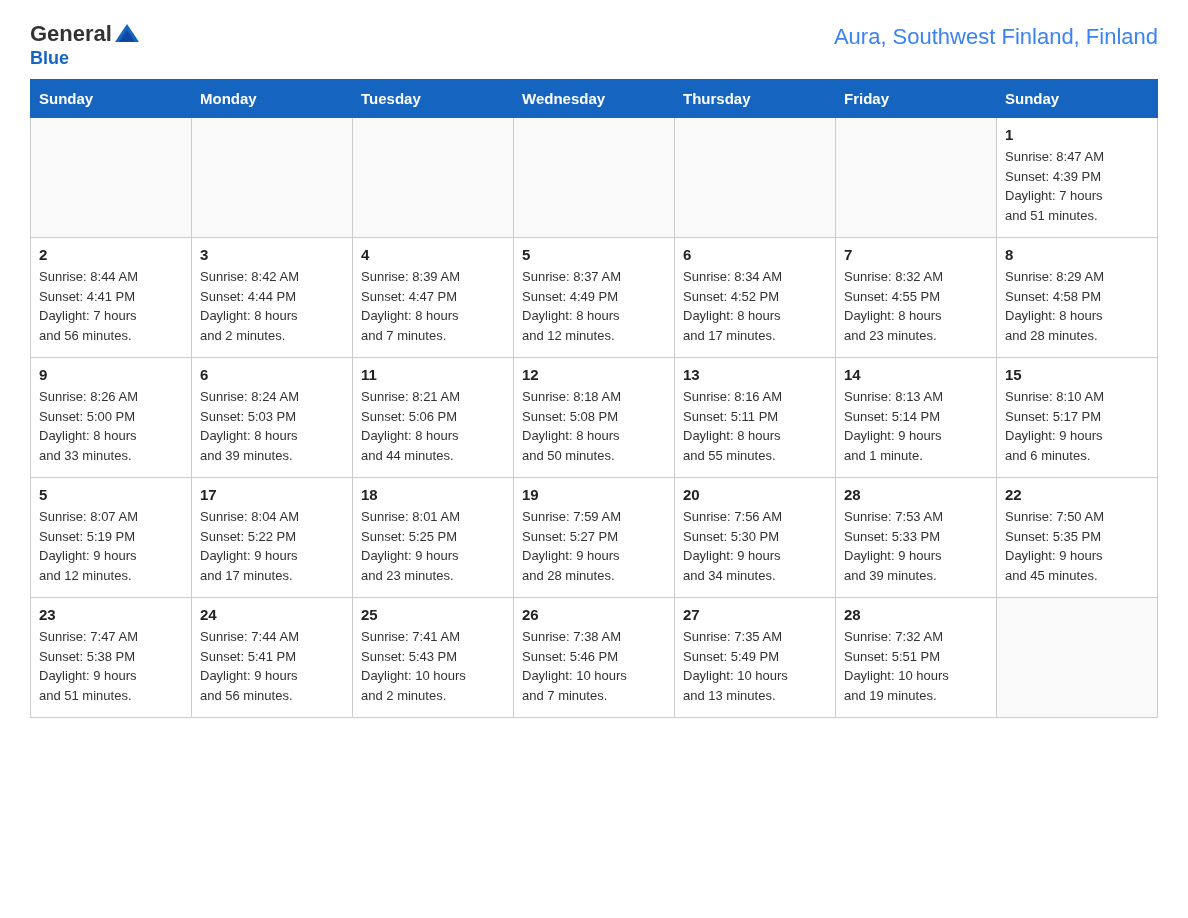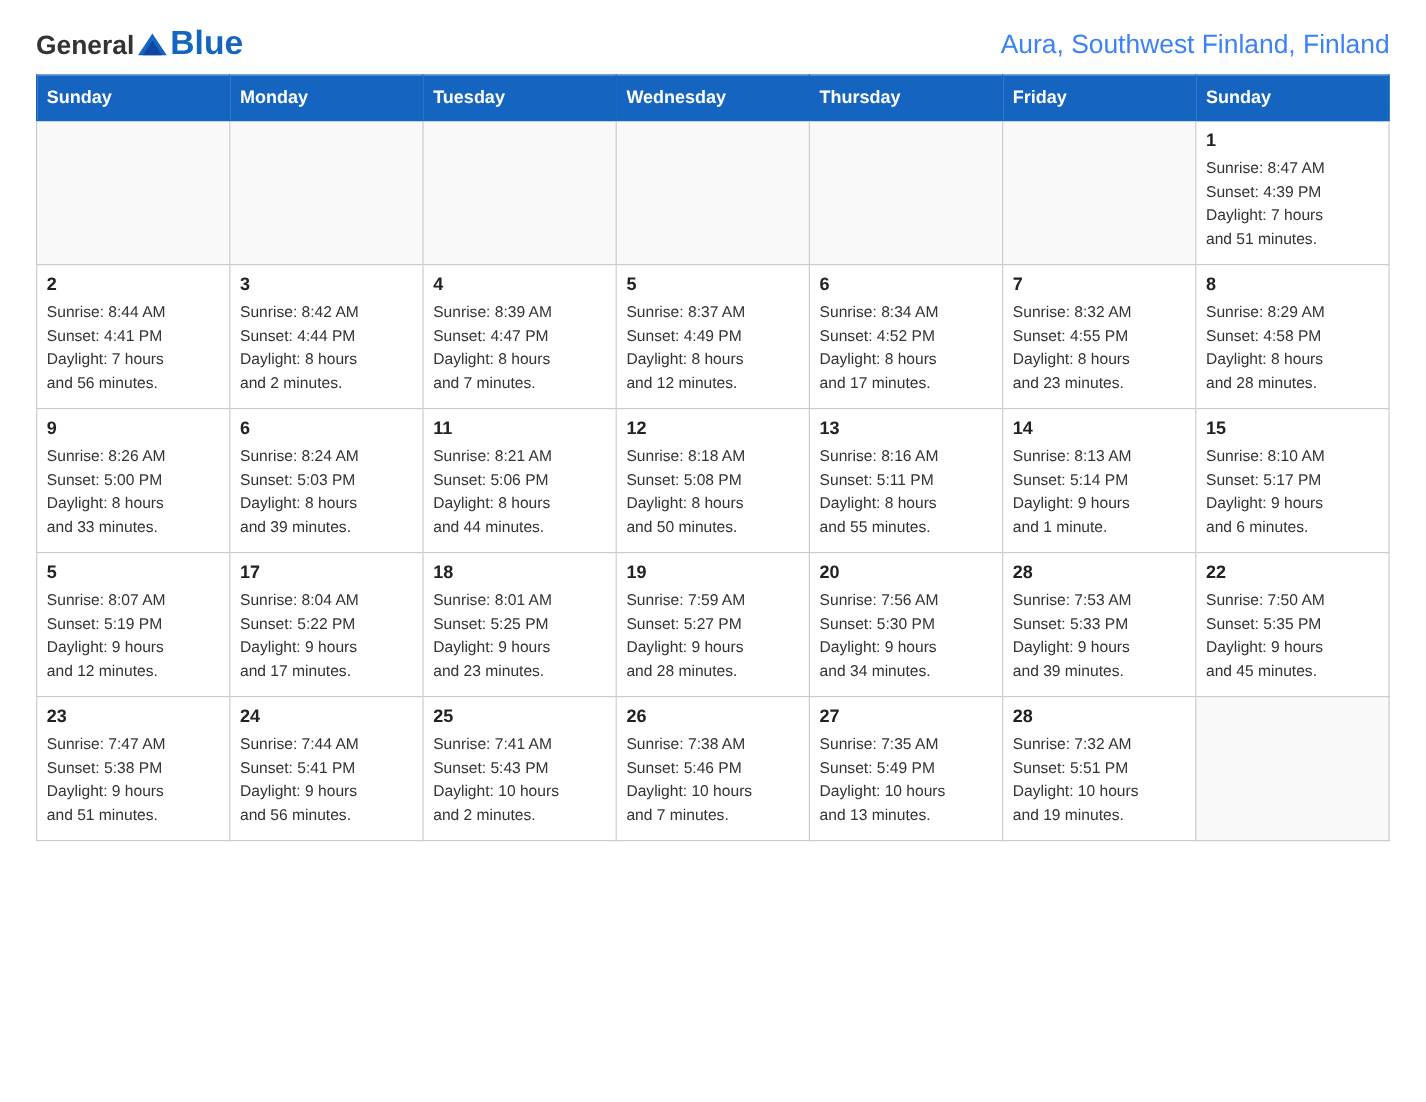--- a/index.html
+++ b/index.html
@@ -11,30 +11,31 @@
       min-height: 918px;
     }
     .header {
       display: flex;
       justify-content: space-between;
       align-items: flex-start;
       margin-bottom: 10px;
     }
     .logo {
       display: flex;
-      align-items: flex-end;
+      align-items: flex-start;
       gap: 0px;
+      flex-direction: column;
     }
     .logo-text-general {
       font-size: 22px;
       font-weight: bold;
       color: #333;
     }
     .logo-text-blue {
-      font-size: 28px;
+      font-size: 18px;
       font-weight: bold;
       color: #1565c0;
     }
     .title-block {
       text-align: right;
     }
     .main-title {
       font-size: 52px;
       font-weight: bold;
       color: #222;

